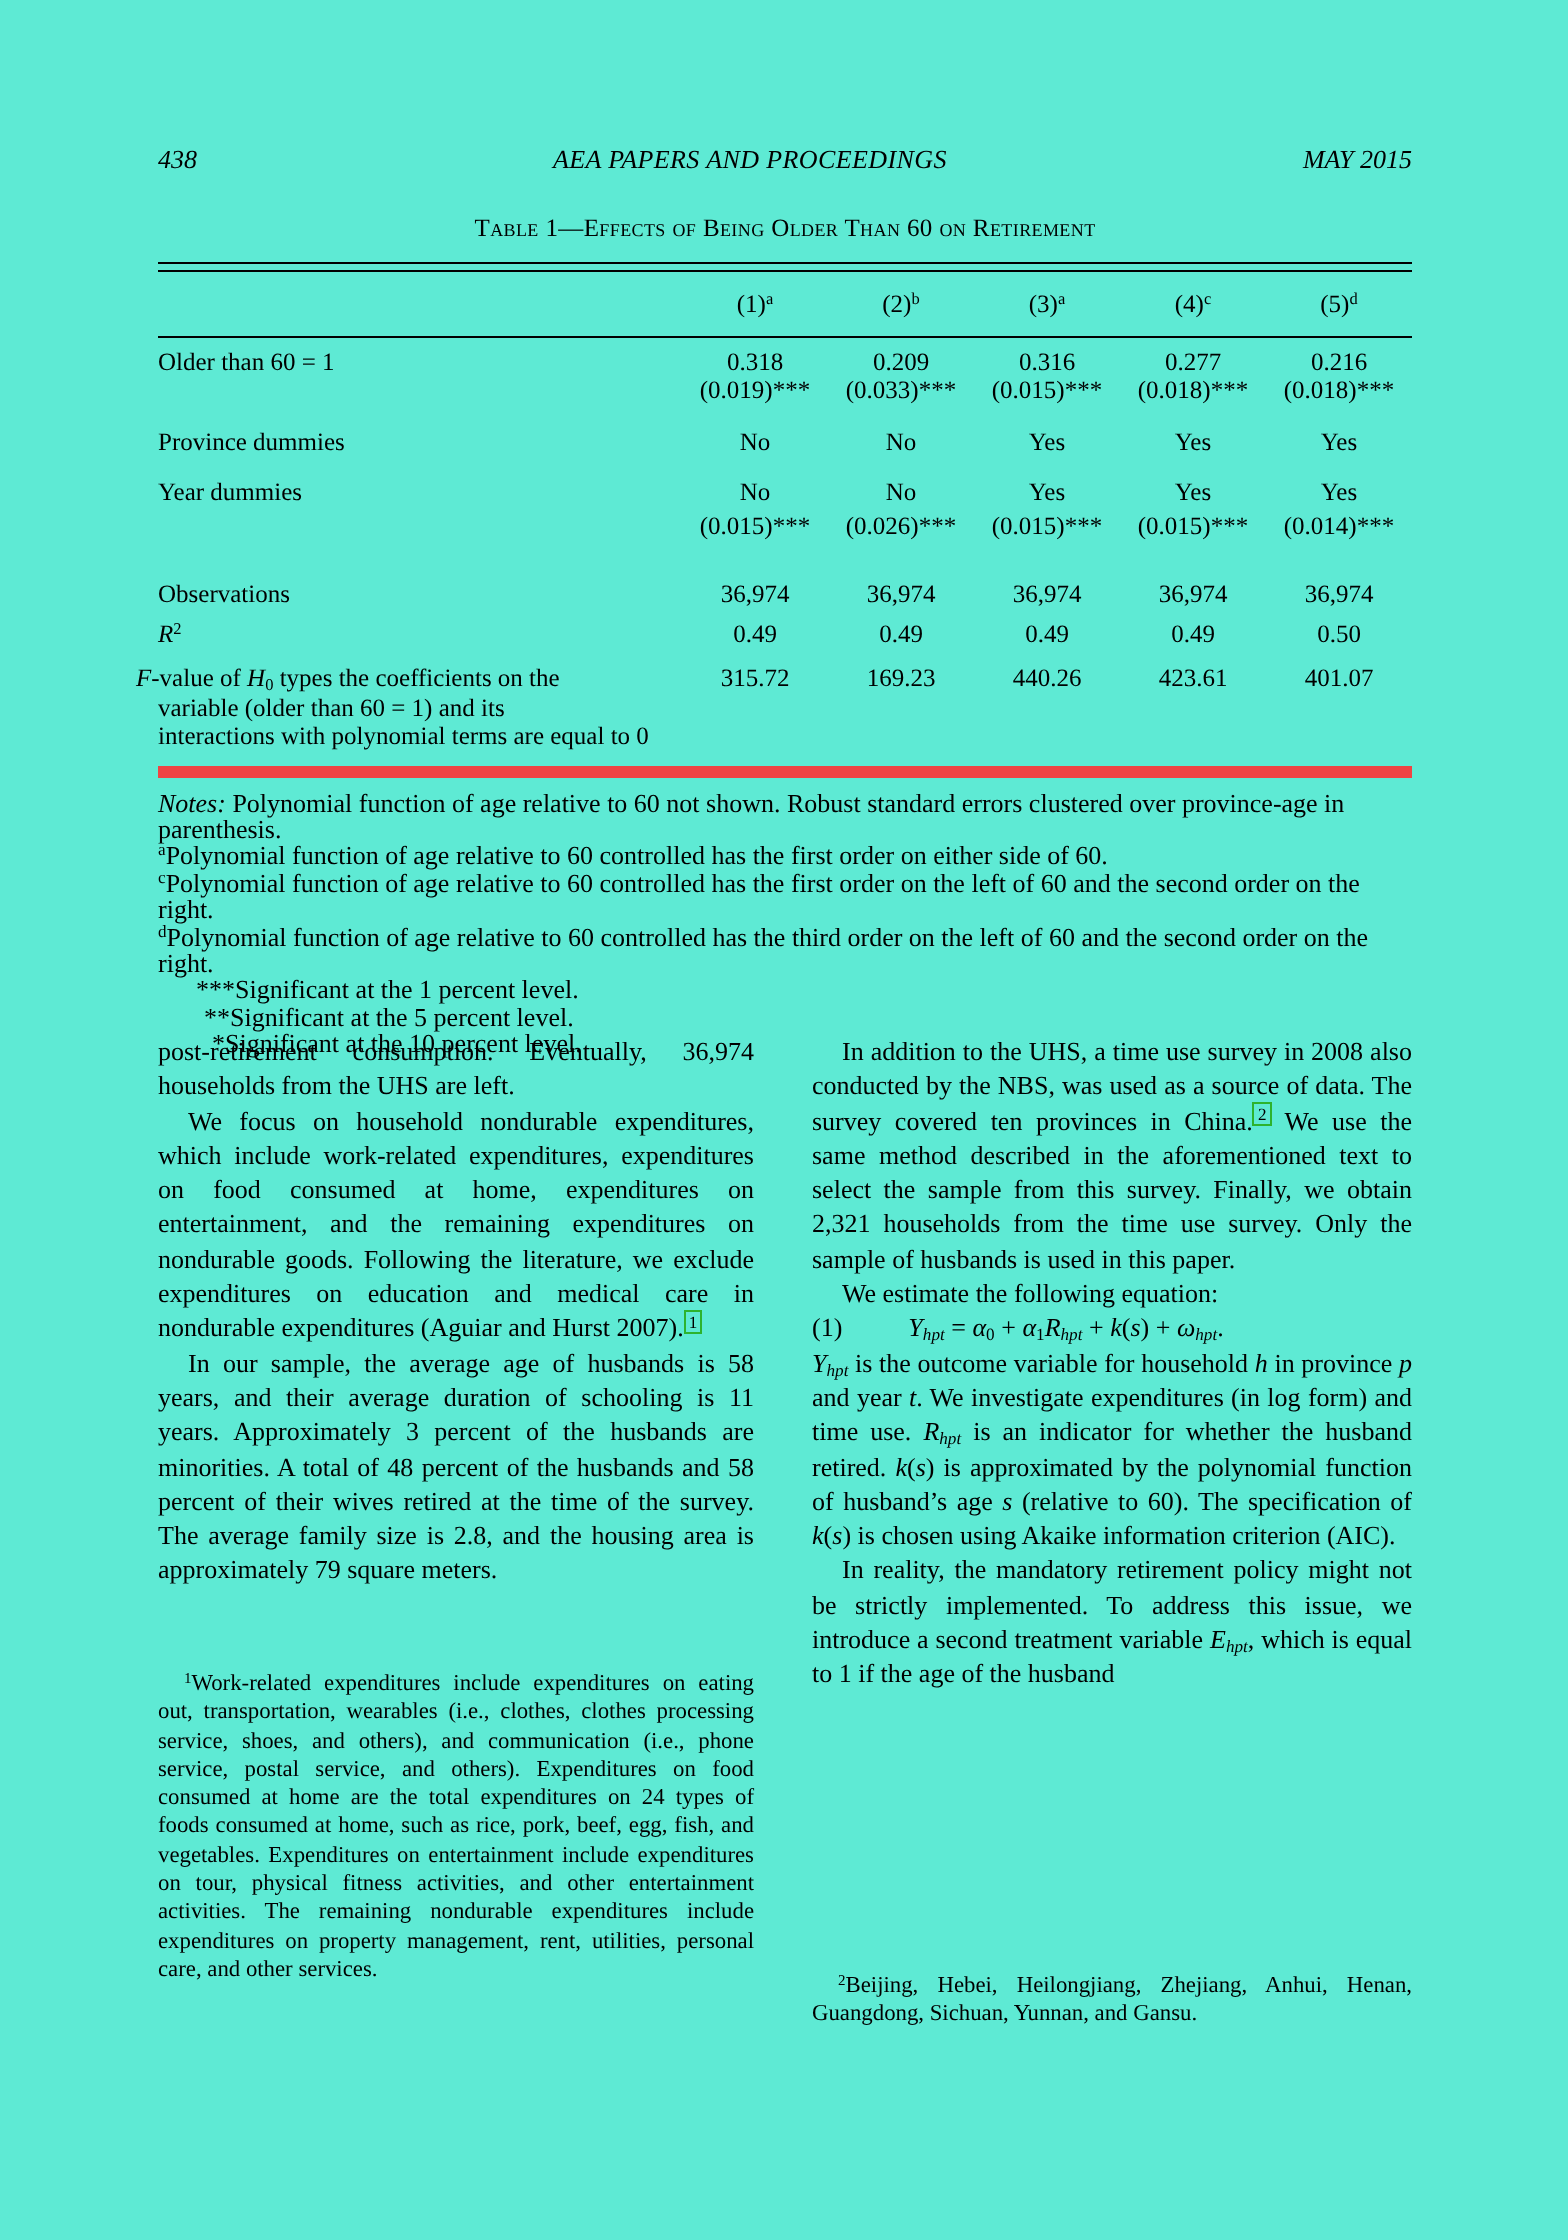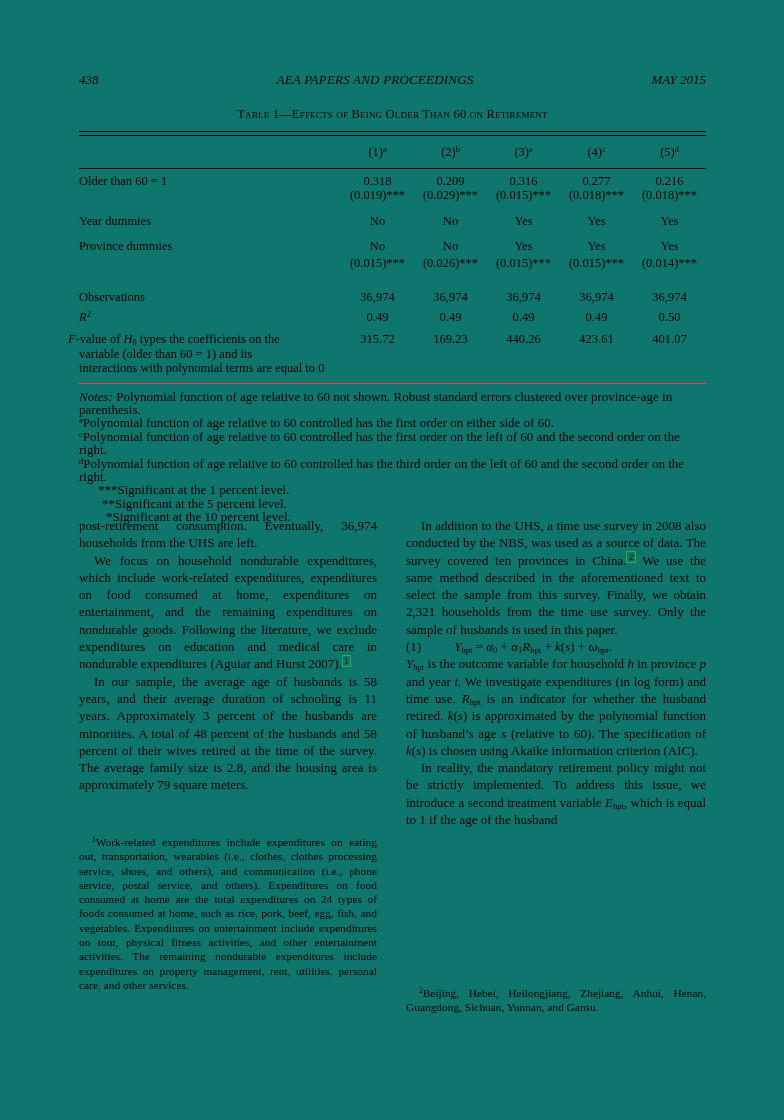--- a/index.html
+++ b/index.html
@@ -1,28 +1,28 @@
 <!DOCTYPE html>
 <html><head>
 <meta charset="utf-8">
 <style>
   html,body{margin:0;padding:0;background:#ffffff;}
-  .page{position:relative;width:784px;height:1120px;background:#0f766e;color:#000;
+  .page{position:relative;width:784px;height:1120px;background:#5eead4;color:#000;
         font-family:"Liberation Serif","DejaVu Serif",serif;overflow:hidden;}
 
   
   .running-head{position:absolute;left:79px;top:72px;width:627px;display:flex;
         justify-content:space-between;align-items:baseline;font-style:italic;font-size:13px;}
   .running-head .journal{letter-spacing:0.2px;}
 
   
   .table-block{position:absolute;left:79px;top:107px;width:627px;}
   .table-title{text-align:center;font-variant:small-caps;font-size:12.5px;margin-bottom:9px;letter-spacing:0.2px;}
   .rule-double{border-top:1.2px solid #000;border-bottom:1px solid #000;height:2.5px;}
-  table.reg{width:100%;border-collapse:collapse;font-size:12.5px;border-bottom:1px solid #ef4444;}
+  table.reg{width:100%;border-collapse:collapse;font-size:12.5px;border-bottom:6px solid #ef4444;}
   table.reg col.lblcol{width:262px;}
   table.reg th{font-weight:normal;text-align:center;padding:9px 0 8px;border-bottom:1px solid #000;}
   table.reg td{text-align:center;padding:0;line-height:14.5px;vertical-align:top;}
   table.reg td.lbl{text-align:left;}
   tr.dep td{padding-top:8px;}
   tr.coef td{padding-top:5px;text-align:center;}
   tr.se td{padding-bottom:2px;}
   tr.plain td{padding-top:9px;padding-bottom:2px;}
   tr.spacer td{height:13px;}
   tr.stat td{padding-top:5px;}
@@ -49,21 +49,21 @@
   
   .footnote{position:absolute;font-size:11.4px;line-height:14.3px;text-align:justify;}
   .footnote p{margin:0;text-indent:13px;}
   #footnote-1{left:79px;top:835px;width:298px;}
   #footnote-2{left:406px;top:986px;width:300px;}
 
   
   .i{font-style:italic;}
   .sup{font-size:0.66em;vertical-align:0.5em;line-height:0;}
   .sub{font-size:0.66em;vertical-align:-0.22em;line-height:0;}
-  .isub{font-size:0.66em;vertical-align:-0.22em;line-height:0;}
+  .isub{font-size:0.66em;vertical-align:-0.22em;line-height:0;font-style:italic;}
   .supbox{font-size:0.66em;vertical-align:0.5em;line-height:0;border:1px solid #2db32d;padding:0 1.5px;}
 </style>
 </head>
 <body>
 
 <div class="page">
 
   <div class="running-head">
     <span>438</span>
     <span class="journal">AEA PAPERS AND PROCEEDINGS</span>
@@ -97,35 +97,35 @@
           <td class="lbl">Older than 60 = 1</td>
           <td>0.318</td>
           <td>0.209</td>
           <td>0.316</td>
           <td>0.277</td>
           <td>0.216</td>
         </tr>
         <tr class="se">
           <td class="lbl"></td>
           <td>(0.019)***</td>
-          <td>(0.029)***</td>
+          <td>(0.033)***</td>
           <td>(0.015)***</td>
           <td>(0.018)***</td>
           <td>(0.018)***</td>
         </tr>
         <tr class="plain">
+          <td class="lbl">Province dummies</td>
+          <td>No</td>
+          <td>No</td>
+          <td>Yes</td>
+          <td>Yes</td>
+          <td>Yes</td>
+        </tr>
+        <tr class="plain">
           <td class="lbl">Year dummies</td>
-          <td>No</td>
-          <td>No</td>
-          <td>Yes</td>
-          <td>Yes</td>
-          <td>Yes</td>
-        </tr>
-        <tr class="plain">
-          <td class="lbl">Province dummies</td>
           <td>No</td>
           <td>No</td>
           <td>Yes</td>
           <td>Yes</td>
           <td>Yes</td>
         </tr>
         <tr class="se">
           <td class="lbl"></td>
           <td>(0.015)***</td>
           <td>(0.026)***</td>
@@ -175,20 +175,21 @@
   </div>
 
   <div class="col col-left">
     <p class="noindent">post-retirement consumption. Eventually, 36,974 households from the UHS are left.</p>
     <p><span>We focus on household nondurable expenditures, which include work-related expenditures, expenditures on food consumed at home, expenditures on entertainment, and the remaining expenditures on nondurable goods. Following the literature, we exclude expenditures on education and medical care in nondurable expenditures (Aguiar and Hurst 2007).</span><span class="supbox">1</span></p>
     <p>In our sample, the average age of husbands is 58 years, and their average duration of schooling is 11 years. Approximately 3 percent of the husbands are minorities. A total of 48 percent of the husbands and 58 percent of their wives retired at the time of the survey. The average family size is 2.8, and the housing area is approximately 79 square meters.</p>
   </div>
 
   <div class="col col-right">
     <p><span>In addition to the UHS, a time use survey in 2008 also conducted by the NBS, was used as a source of data. The survey covered ten provinces in China.</span><span class="supbox">2</span><span> We use the same method described in the aforementioned text to select the sample from this survey. Finally, we obtain 2,321 households from the time use survey. Only the sample of husbands is used in this paper.</span></p>
+    <p>We estimate the following equation:</p>
     <p class="equation"><span class="eq-num">(1)</span><span class="eq-expr"><span class="i">Y</span><span class="isub">hpt</span><span> = </span><span class="i">α</span><span class="sub">0</span><span> + </span><span class="i">α</span><span class="sub">1</span><span class="i">R</span><span class="isub">hpt</span><span> + </span><span class="i">k</span><span>(</span><span class="i">s</span><span>)</span><span> + </span><span class="i">ω</span><span class="isub">hpt</span><span>.</span></span></p>
     <p class="noindent"><span class="i">Y</span><span class="isub">hpt</span><span> is the outcome variable for household </span><span class="i">h</span><span> in province </span><span class="i">p</span><span> and year </span><span class="i">t</span><span>. We investigate expenditures (in log form) and time use. </span><span class="i">R</span><span class="isub">hpt</span><span> is an indicator for whether the husband retired. </span><span class="i">k</span><span>(</span><span class="i">s</span><span>)</span><span> is approximated by the polynomial function of husband’s age </span><span class="i">s</span><span> (relative to 60). The specification of </span><span class="i">k</span><span>(</span><span class="i">s</span><span>)</span><span> is chosen using Akaike information criterion (AIC).</span></p>
     <p><span>In reality, the mandatory retirement policy might not be strictly implemented. To address this issue, we introduce a second treatment variable </span><span class="i">E</span><span class="isub">hpt</span><span>, which is equal to 1 if the age of the husband</span></p>
   </div>
 
   <div class="footnote" id="footnote-1">
     <p><span class="sup">1</span><span>Work-related expenditures include expenditures on eating out, transportation, wearables (i.e., clothes, clothes processing service, shoes, and others), and communication (i.e., phone service, postal service, and others). Expenditures on food consumed at home are the total expenditures on 24 types of foods consumed at home, such as rice, pork, beef, egg, fish, and vegetables. Expenditures on entertainment include expenditures on tour, physical fitness activities, and other entertainment activities. The remaining nondurable expenditures include expenditures on property management, rent, utilities, personal care, and other services.</span></p>
   </div>
   <div class="footnote" id="footnote-2">
     <p><span class="sup">2</span><span>Beijing, Hebei, Heilongjiang, Zhejiang, Anhui, Henan, Guangdong, Sichuan, Yunnan, and Gansu.</span></p>

